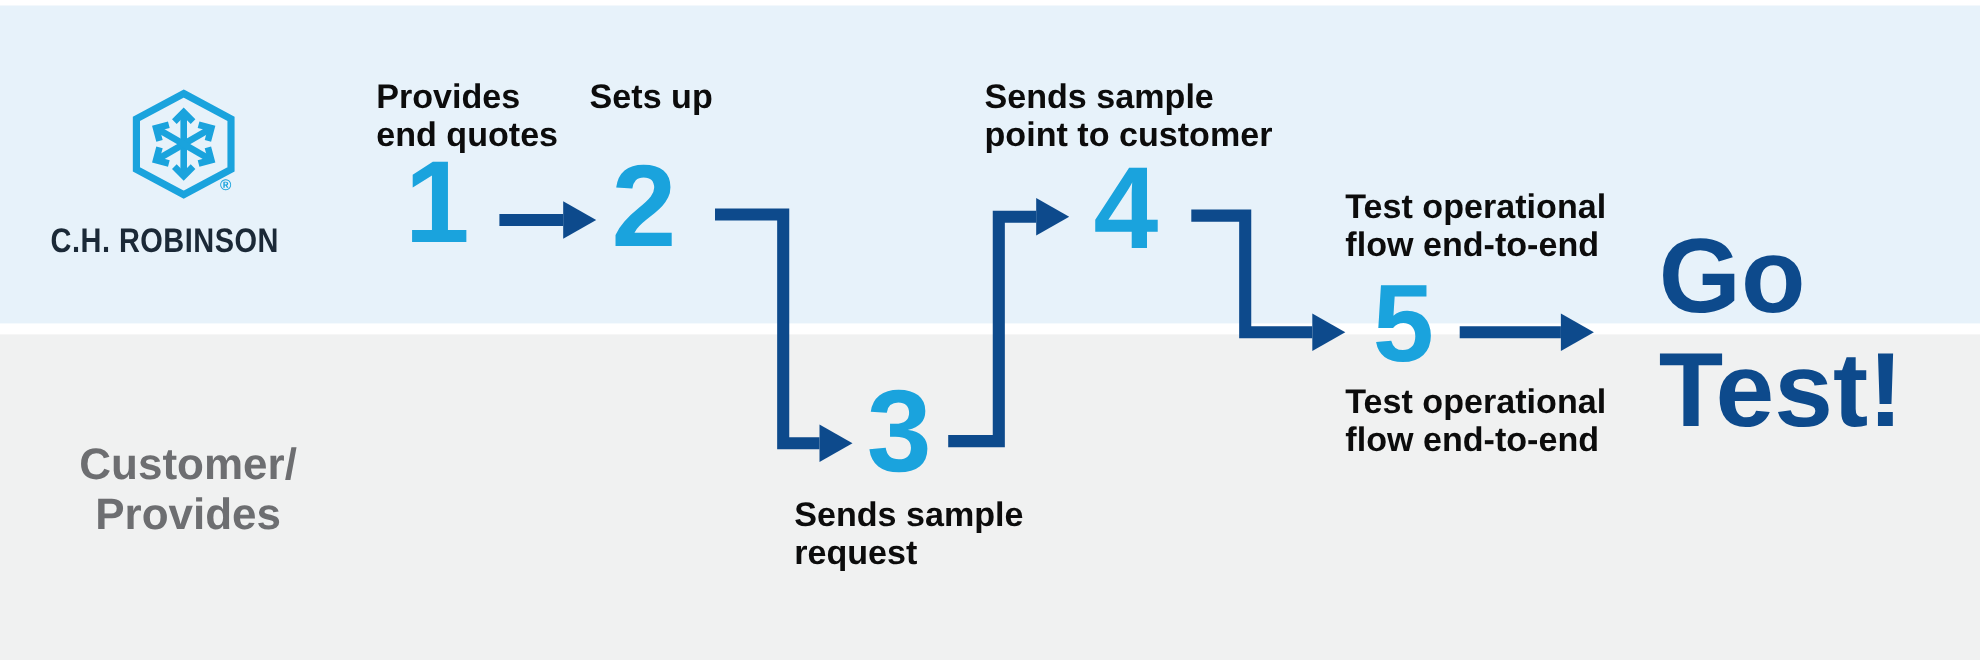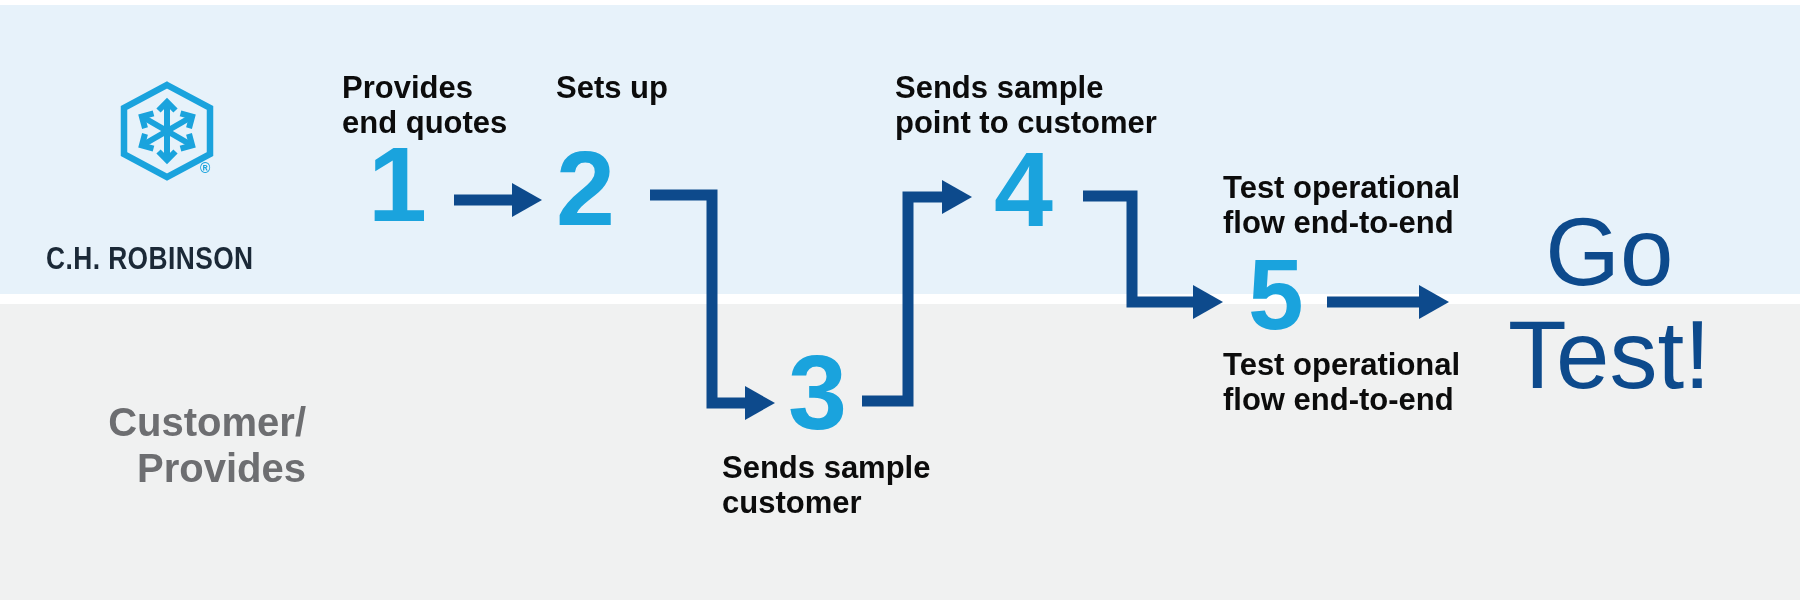--- a/index.html
+++ b/index.html
@@ -23,33 +23,33 @@
     position:absolute;
     font-size:31px;line-height:35px;font-weight:bold;
     color:#0C0C0C;white-space:nowrap;
   }
   .num{
     position:absolute;
     font-weight:bold;color:#1AA3DD;line-height:1;
   }
   .go-live{
     position:absolute;left:1508px;top:200px;
-    font-size:96px;line-height:103px;font-weight:normal;
-    color:#0D4A8C;white-space:nowrap;text-align:center;
+    font-size:96px;line-height:103px;font-weight:bold;
+    color:#0D4A8C;white-space:nowrap;
   }
   .customer{
     position:absolute;left:36px;top:399px;width:270px;
-    text-align:right;
+    text-align:center;
     font-size:40px;line-height:46px;font-weight:bold;
     color:#6D6E71;
   }
   .wordmark{
     position:absolute;left:46px;top:201px;
     font-size:31px;font-weight:bold;color:#1B2937;
-    letter-spacing:.5px;white-space:nowrap;margin-top:40px;
+    letter-spacing:.5px;white-space:nowrap;
   }
   .wordmark span{display:inline-block;transform:scaleX(.85);transform-origin:left center;}
   .reg-mark{
     position:absolute;left:200px;top:160px;
     font-size:14px;color:#1AA3DD;font-weight:bold;
   }
   svg{display:block;}
   .connector{position:absolute;}
 </style>
 </head>
@@ -82,38 +82,38 @@
       </g>
     </svg>
   </div>
   <div class="reg-mark">®</div>
   <div class="wordmark"><span>C.H. ROBINSON</span></div>
 
   <div class="lbl" style="left:342px;top:70px;">
     <div>Provides</div>
     <div>end quotes</div>
   </div>
-  <div class="lbl" style="left:536px;top:70px;margin-left:20px;">
+  <div class="lbl" style="left:536px;top:70px;">
     <div>Sets up</div>
   </div>
   <div class="lbl" style="left:895px;top:70px;">
     <div>Sends sample</div>
     <div>point to customer</div>
   </div>
   <div class="lbl" style="left:1223px;top:170px;">
     <div>Test operational</div>
     <div>flow end-to-end</div>
   </div>
   <div class="lbl" style="left:1223px;top:347px;">
     <div>Test operational</div>
     <div>flow end-to-end</div>
   </div>
   <div class="lbl" style="left:722px;top:450px;">
     <div>Sends sample</div>
-    <div>customer</div>
+    <div>request</div>
   </div>
 
   <div class="num" style="left:368px;top:131px;font-size:106px;">1</div>
   <div class="num" style="left:556px;top:135px;font-size:106px;">2</div>
   <div class="num" style="left:788px;top:339px;font-size:106px;">3</div>
   <div class="num" style="left:994px;top:136px;font-size:106px;">4</div>
   <div class="num" style="left:1248px;top:244px;font-size:100px;">5</div>
 
   <svg class="connector" style="left:448px;top:180px;" width="100" height="40" viewBox="0 0 100 40">
     <path d="M6,20 H64" stroke="#0D4A8C" stroke-width="11" fill="none"></path>

